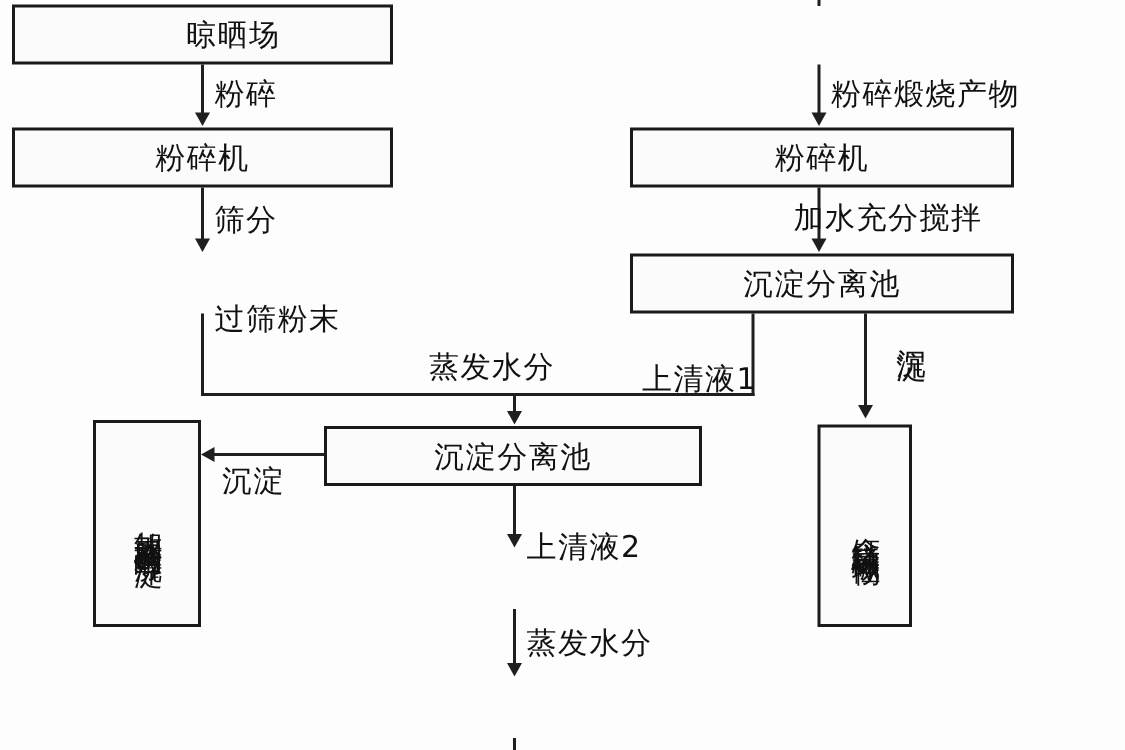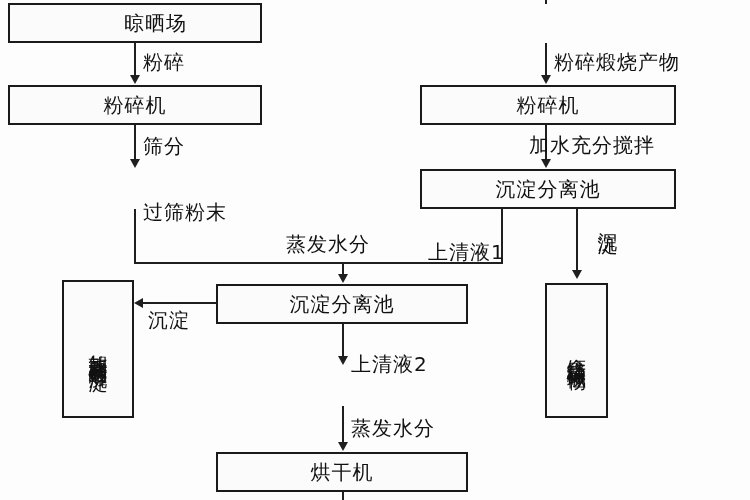--- a/index.html
+++ b/index.html
@@ -108,23 +108,20 @@
 
   <div class="node vert" style="left:62px; top:280px; width:72px; height:138px;">
     <span>胡敏素和磷酸钙等沉淀</span>
   </div>
 
   <div class="node vert" style="left:545px; top:283px; width:63px; height:135px;">
     <span>含钙镁磷等碱性物</span>
   </div>
 
 
-  <div class="node h" style="left:216px; top:452px; width:252px; height:40px;">
-    <span>烘干机</span>
-  </div>
 
   <div class="edge v" style="left:134px; top:43px; height:33px;"></div>
   <div class="arrow down" style="left:130px; top:75px;"></div>
   <div class="elabel" style="left:143px; top:52px;">粉碎</div>
 
   <div class="edge v" style="left:134px; top:125px; height:35px;"></div>
   <div class="arrow down" style="left:130px; top:159px;"></div>
   <div class="elabel" style="left:143px; top:136px;">筛分</div>
 
   <div class="edge v" style="left:545px; top:43px; height:33px;"></div>

